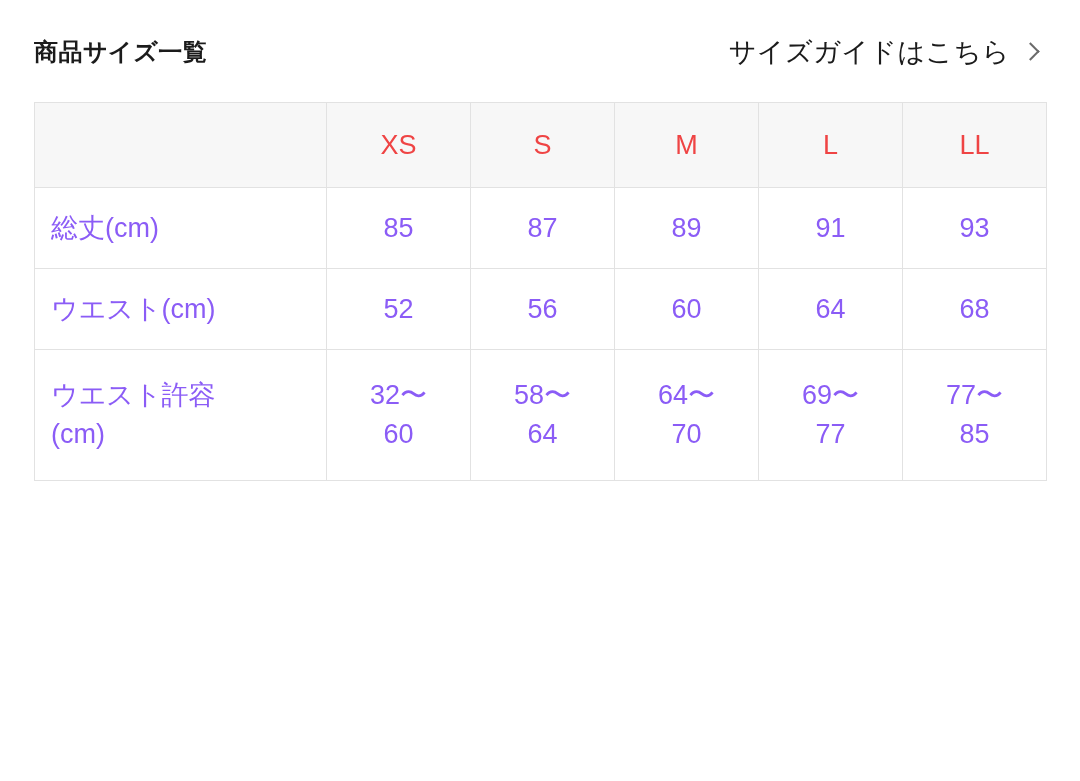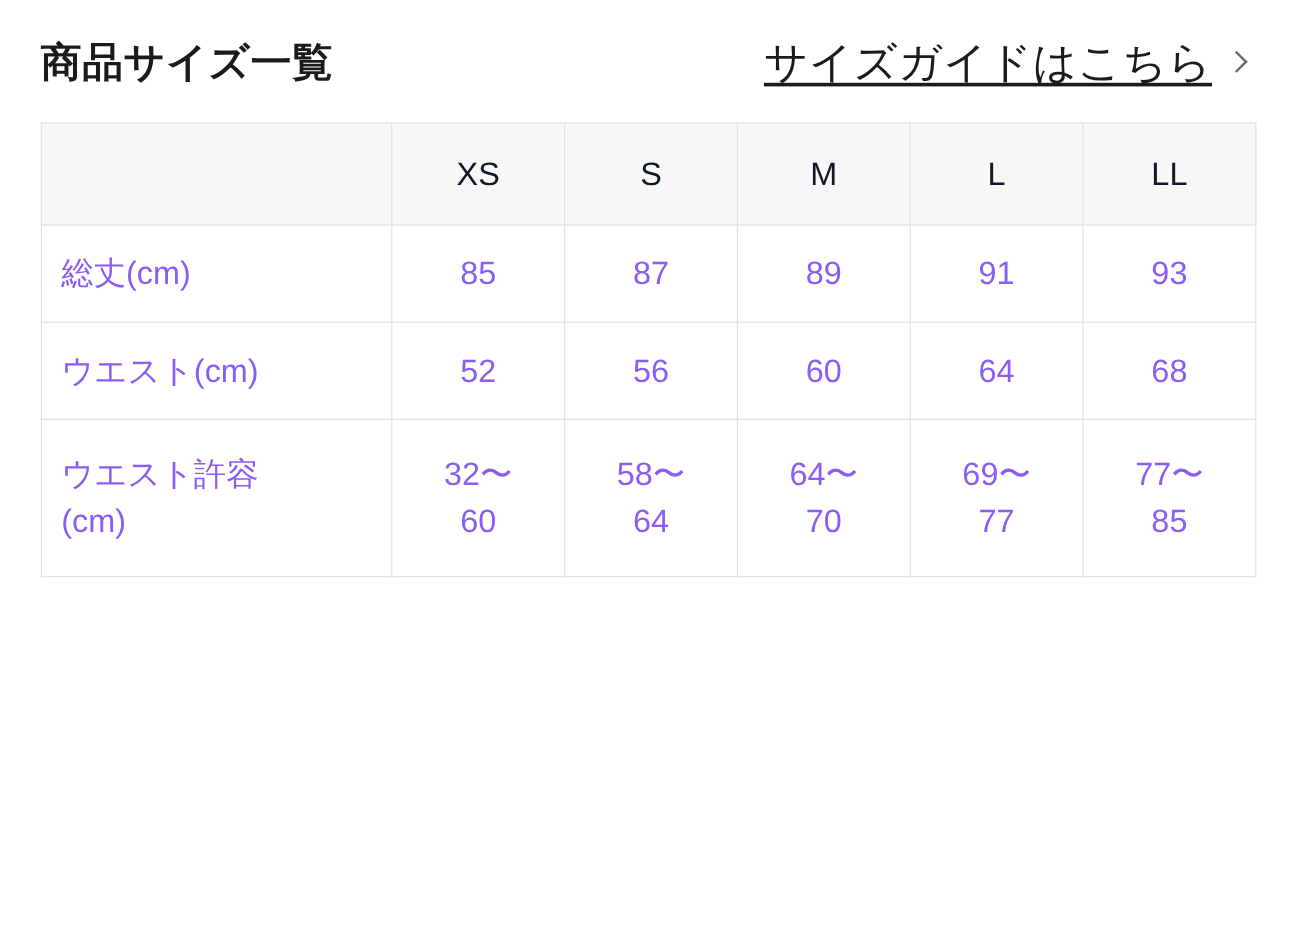--- a/index.html
+++ b/index.html
@@ -23,37 +23,36 @@
   }
   .header {
     display: flex;
     align-items: center;
     justify-content: space-between;
     padding: 22px 34px 0 34px;
     box-sizing: border-box;
     height: 82px;
   }
   .page-title {
-    font-size: 34px;
+    font-size: 24px;
     font-weight: bold;
     letter-spacing: 0.5px;
     color: #1b1b1b;
     line-height: 1.2;
     white-space: nowrap;
   }
   .guide-link-wrap {
     display: flex;
     align-items: center;
     gap: 10px;
     padding-right: 4px;
   }
   .guide-link {
-    font-size: 36px;
+    font-size: 27px;
     color: #1b1b1b;
-    text-decoration: underline;
     text-underline-offset: 5px;
     white-space: nowrap;
     cursor: pointer;
     letter-spacing: 0.5px;
   }
   .chevron-icon {
     display: inline-block;
     width: 22px;
     height: 22px;
     position: relative;
@@ -87,21 +86,21 @@
     font-weight: normal;
     font-size: 27px;
     color: #8b5cf6;
     padding: 0;
     height: 80px;
     vertical-align: middle;
   }
   table.size-table thead th {
     background: #f7f7f7;
     height: 84px;
-    color: #0f172a;
+    color: #ef4444;
   }
   table.size-table thead th.corner {
     background: #f7f7f7;
   }
   table.size-table td.row-label,
   table.size-table th.row-label {
     text-align: left;
     padding-left: 16px;
     font-size: 27px;
     color: #8b5cf6;

